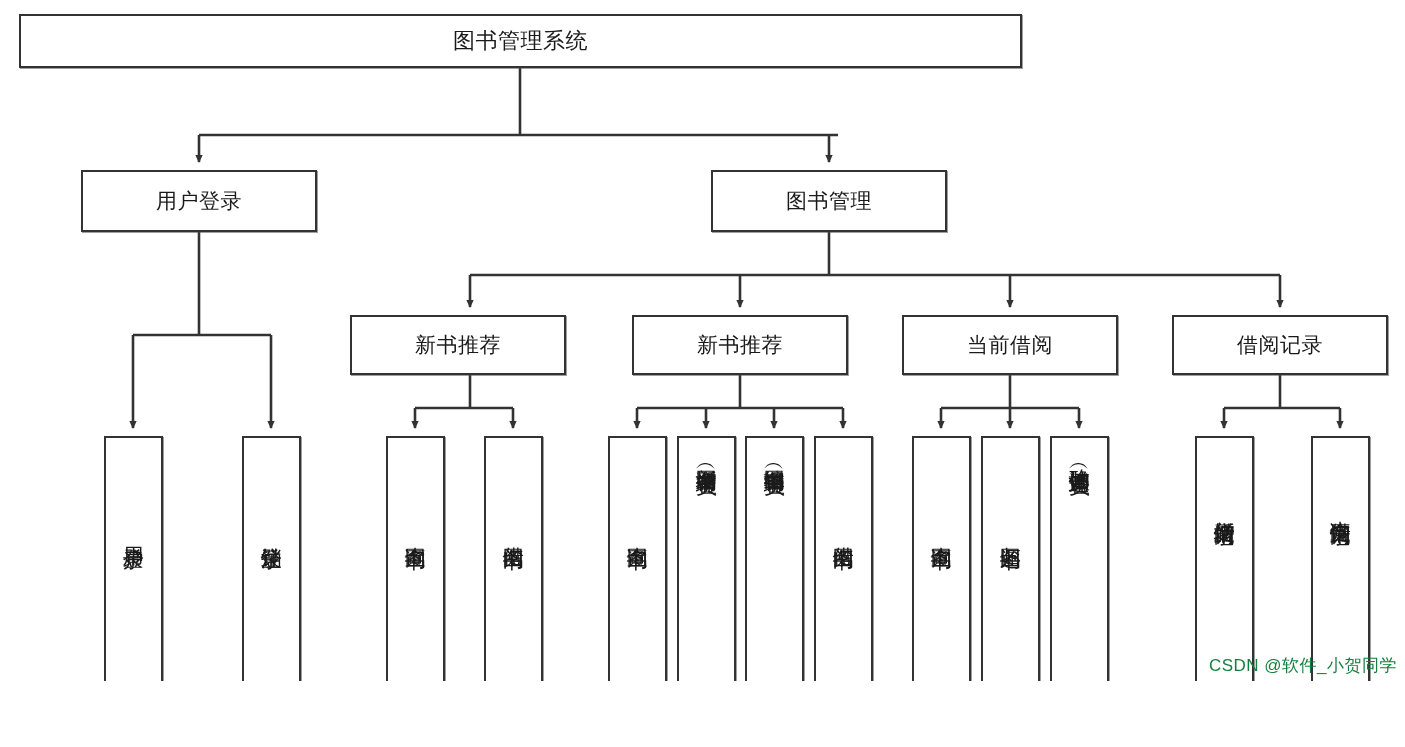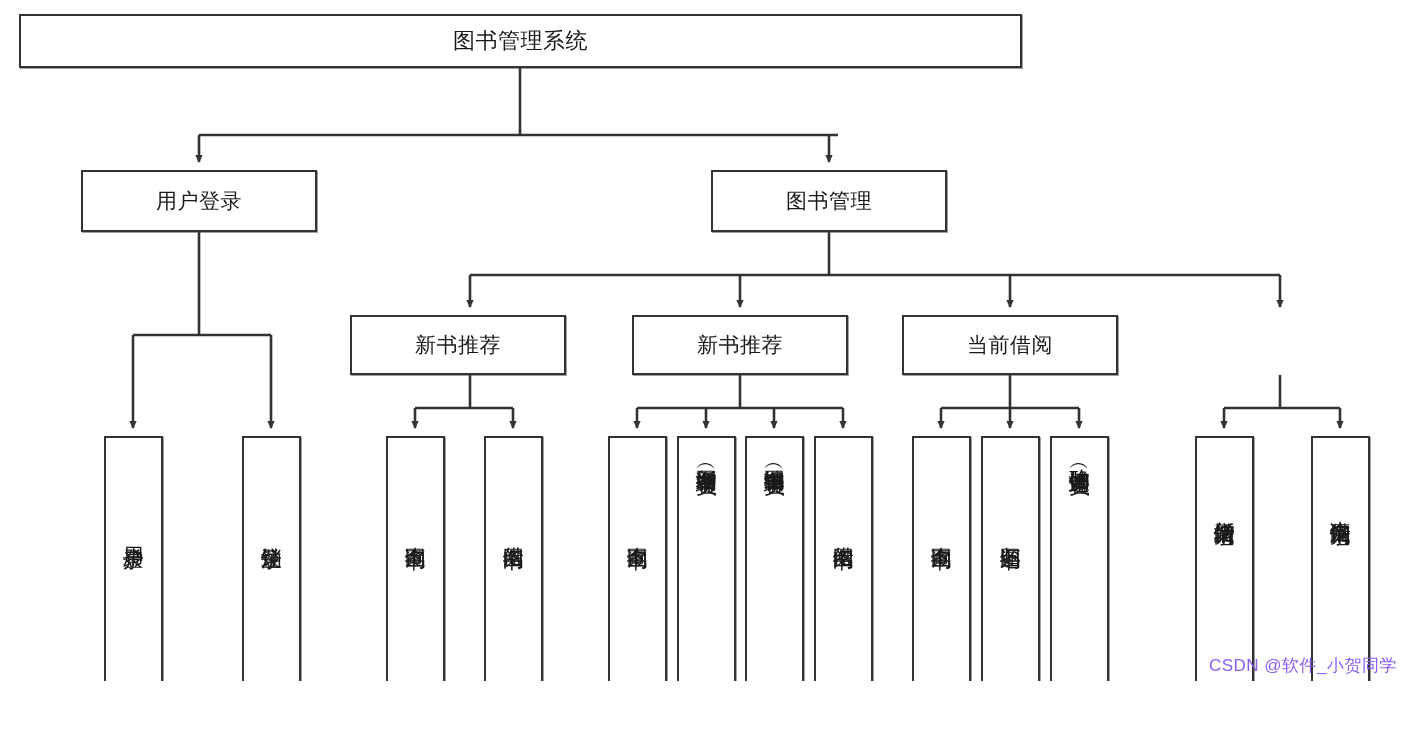--- a/index.html
+++ b/index.html
@@ -61,21 +61,21 @@
     padding-top: 78px;
   }
   .node.leaf.mid2 .lbl {
     padding-top: 52px;
   }
   .watermark {
     position: absolute;
     right: 8px;
     bottom: 4px;
     font-size: 17px;
-    color: #8b5cf6;
+    color: #15803d;
     letter-spacing: 0.5px;
     z-index: 5;
     white-space: nowrap;
   }
 </style>
 </head>
 <body>
 
 <div id="canvas">
 
@@ -143,20 +143,23 @@
 
   <div class="node" style="left:350px; top:315px; width:216px; height:60px;">
     <span class="lbl">新书推荐</span>
   </div>
   <div class="node" style="left:632px; top:315px; width:216px; height:60px;">
     <span class="lbl">新书推荐</span>
   </div>
   <div class="node" style="left:902px; top:315px; width:216px; height:60px;">
     <span class="lbl">当前借阅</span>
   </div>
+  <div class="node" style="left:1172px; top:315px; width:216px; height:60px;">
+    <span class="lbl">借阅记录</span>
+  </div>
 
   <div class="node leaf mid" style="left:104px; top:436px; width:59px; height:297px;">
     <span class="lbl">用户登录</span>
   </div>
   <div class="node leaf mid" style="left:242px; top:436px; width:59px; height:297px;">
     <span class="lbl">注销登录</span>
   </div>
 
   <div class="node leaf mid" style="left:386px; top:436px; width:59px; height:297px;">
     <span class="lbl">查询图书</span>

